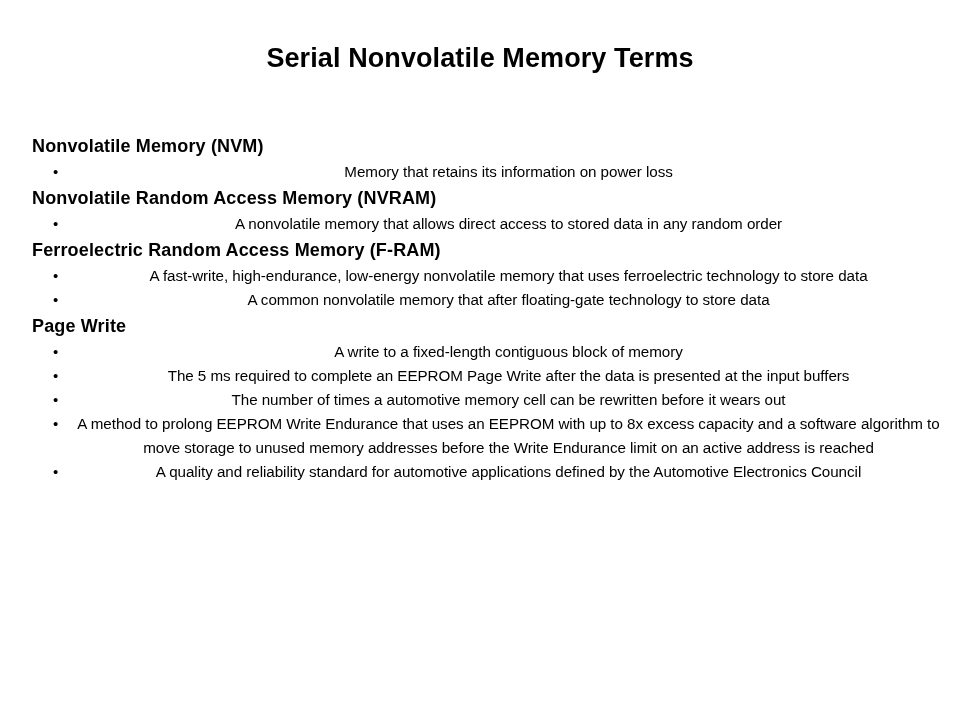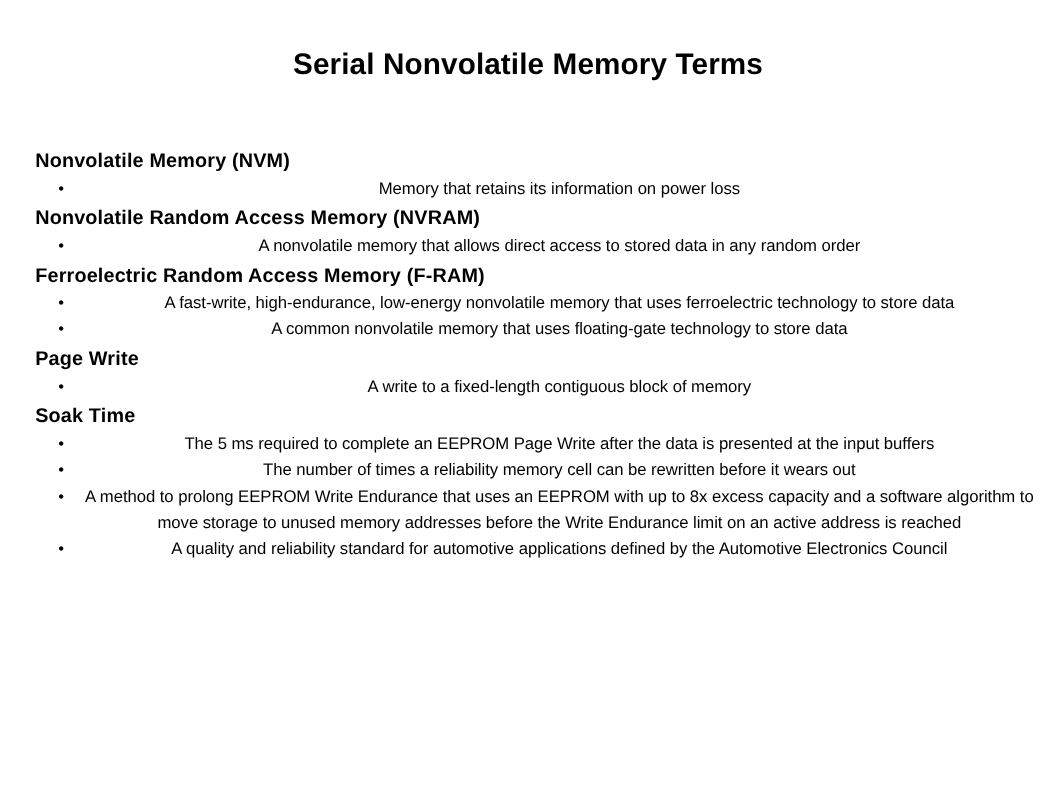--- a/index.html
+++ b/index.html
@@ -99,41 +99,40 @@
       <div class="term-block">
         <div class="term-name">Ferroelectric Random Access Memory (F-RAM)</div>
         <div class="term-def-row">
           <span class="term-bullet">•</span>
           <span class="term-def-text">A fast-write, high-endurance, low-energy nonvolatile memory that uses ferroelectric technology to store data</span>
         </div>
       </div>
       <div class="term-block">
         <div class="term-def-row">
           <span class="term-bullet">•</span>
-          <span class="term-def-text">A common nonvolatile memory that uses floating-gate technology to store data</span>
+          <span class="term-def-text">A common nonvolatile memory that after floating-gate technology to store data</span>
         </div>
       </div>
       <div class="term-block">
         <div class="term-name">Page Write</div>
         <div class="term-def-row">
           <span class="term-bullet">•</span>
           <span class="term-def-text">A write to a fixed-length contiguous block of memory</span>
         </div>
       </div>
       <div class="term-block">
-        <div class="term-name">Soak Time</div>
         <div class="term-def-row">
           <span class="term-bullet">•</span>
           <span class="term-def-text">The 5 ms required to complete an EEPROM Page Write after the data is presented at the input buffers</span>
         </div>
       </div>
       <div class="term-block">
         <div class="term-def-row">
           <span class="term-bullet">•</span>
-          <span class="term-def-text">The number of times a reliability memory cell can be rewritten before it wears out</span>
+          <span class="term-def-text">The number of times a automotive memory cell can be rewritten before it wears out</span>
         </div>
       </div>
       <div class="term-block">
         <div class="term-def-row">
           <span class="term-bullet">•</span>
           <span class="term-def-text">A method to prolong EEPROM Write Endurance that uses an EEPROM with up to 8x excess capacity and a software algorithm to move storage to unused memory addresses before the Write Endurance limit on an active address is reached</span>
         </div>
       </div>
       <div class="term-block">
         <div class="term-def-row">

